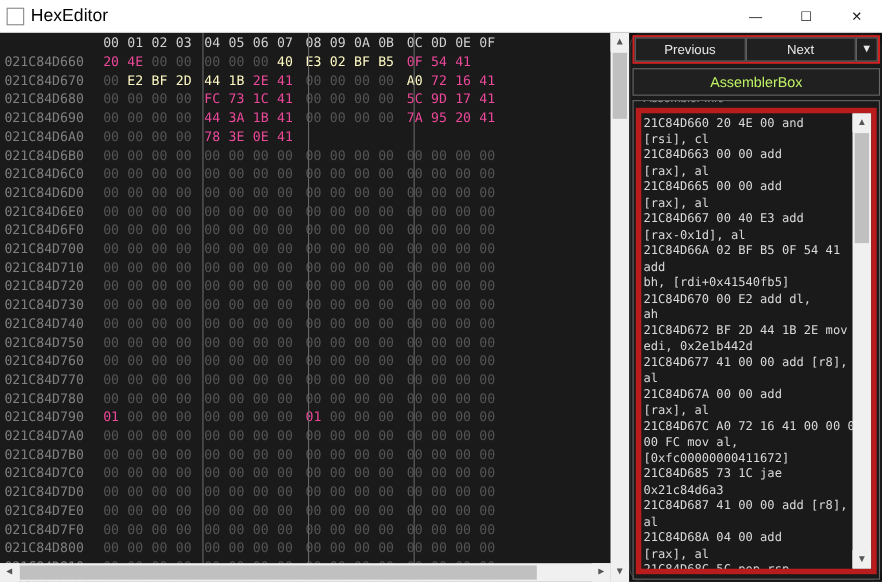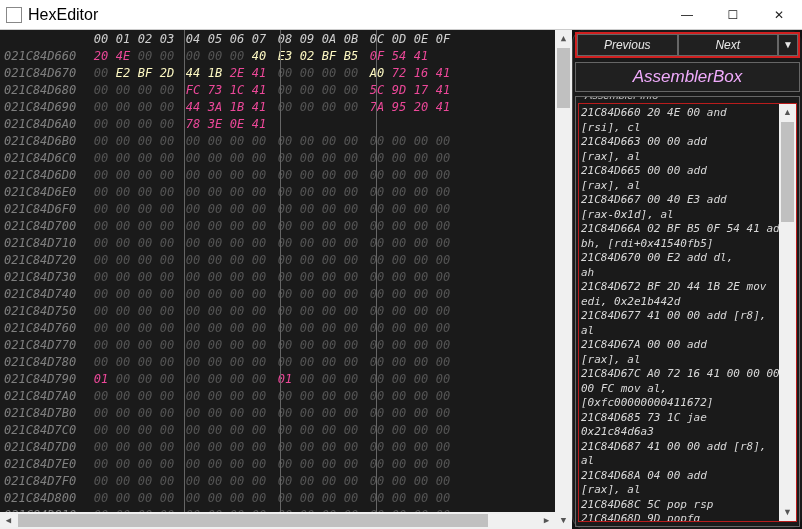--- a/index.html
+++ b/index.html
@@ -13,21 +13,21 @@
   }
   .titlebar {
     height: 30px; background: #fff;
     display: flex; align-items: center;
     border-bottom: 1px solid #ccc;
   }
   .titlebar .icon { width:16px; height:16px; background:#fff; border:1px solid #888; margin:0 6px; display:inline-block;}
   .titlebar .title { font-size: 16px; color:#000; flex:0 0 auto;}
   .titlebar .spacer { flex:1; }
   .winbtn { width:46px; height:30px; display:flex; align-items:center; justify-content:center; font-size:12px; color:#222;}
-  .body { display:flex; height:calc(529px - 30px); background:#111;font-style:italic;}
+  .body { display:flex; height:calc(529px - 30px); background:#111;}
   .hexpane {
     flex:1; background:#1a1a1a; position:relative; overflow:hidden;
     font-family: Consolas, monospace; font-size:12px; color:#c8c8c8;
     border-right:0px;
   }
   .hexpane .hdr-row { color:#d0d0d0; padding:2px 0 2px 4px;}
   .addr { color:#808080; display:inline-block; width:86px;}
   .hdr-row .addr { visibility:hidden;}
   .cell { display:inline-block; width:22px; text-align:center;}
   .g0{color:#ec4899}
@@ -39,24 +39,24 @@
   .scrollv { position:absolute; right:0; top:0; bottom:0; width:17px; background:#f0f0f0;}
   .scrollv .thumb{position:absolute; left:2px; right:2px; top:18px; height:60px; background:#c0c0c0;}
   .scrollv .arr{position:absolute; left:0; right:0; height:17px; background:#f0f0f0; color:#555; font-size:9px; text-align:center; line-height:17px;}
   .scrollh{position:absolute; left:0; right:17px; bottom:0; height:17px; background:#f0f0f0;}
   .scrollh .thumb{position:absolute; top:2px; bottom:2px; left:18px; width:470px; background:#c0c0c0;}
   .scrollh .arr{position:absolute; top:0; bottom:0; width:17px; background:#f0f0f0; color:#555; font-size:9px; text-align:center; line-height:17px;}
   .rightpane{ width:230px; background:#1a1a1a; border-left:1px solid #444; display:flex; flex-direction:column;border-radius:13px;}
   .navrow{ display:flex; gap:0; border:2px solid #d02020; margin:2px 2px 0 2px;}
   .btn{ flex:1; background:#202020; color:#e8e8e8; border:1px solid #666; font-size:12px; padding:3px 0; text-align:center;}
   .btn.small{flex:0 0 20px; padding:0; font-size:10px; line-height:20px;}
-  .assemblerbox-lbl{ margin:4px 2px 2px 2px; border:1px solid #666; background:#202020; color:#f0abfc; text-align:center; font-size:17px; padding:4px 0;}
+  .assemblerbox-lbl{ margin:4px 2px 2px 2px; border:1px solid #666; background:#202020; color:#bef264; text-align:center; font-size:13px; padding:4px 0;}
   .asm-group{ border:1px solid #666; margin:2px; position:relative; flex:1; overflow:hidden;}
   .asm-group .legend{ position:absolute; top:-8px; left:6px; background:#1a1a1a; color:#c0c0c0; font-size:11px; padding:0 3px;}
-  .asm-inner{ border:1px solid #b91c1c; margin:6px 2px 2px 2px; height:calc(100% - 10px); overflow:hidden; position:relative;}
+  .asm-inner{ border:5px solid #b91c1c; margin:6px 2px 2px 2px; height:calc(100% - 10px); overflow:hidden; position:relative;}
   .asm-list{ font-family:Consolas,monospace; font-size:11px; color:#d8d8d8; padding:2px 2px; line-height:14.5px;}
   .asm-scroll{position:absolute; right:0; top:0; bottom:0; width:17px; background:#f0f0f0;}
   .asm-scroll .thumb{position:absolute; left:2px; right:2px; top:18px; height:100px; background:#c0c0c0;}
   .asm-scroll .arr{position:absolute; left:0; right:0; height:17px; background:#f0f0f0; color:#555; font-size:9px; text-align:center; line-height:17px;}
 </style>
 </head>
 <body>
 
 <div class="titlebar">
   <span class="icon"></span>

